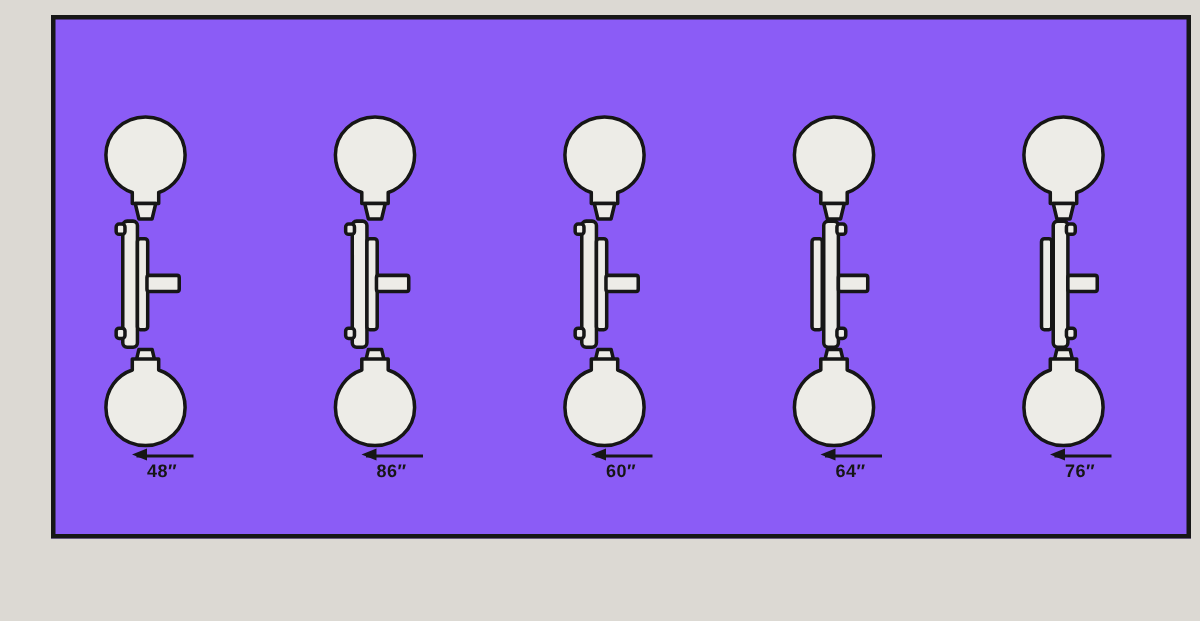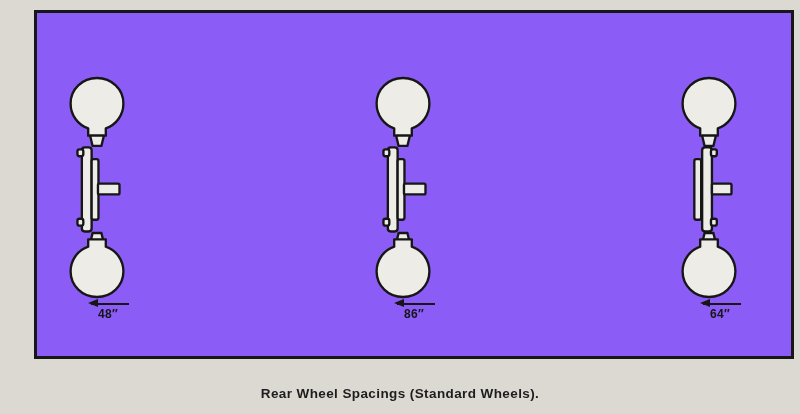--- a/index.html
+++ b/index.html
@@ -135,31 +135,48 @@
         <svg class="wheel" width="88" height="225" viewBox="0 0 90 230">
             <use href="#wheel-a"></use>
           </svg>
         <div class="dim">
           <span class="dim-arrow"></span>
           <span class="dim-text">86″</span>
         </div>
       </div>
 
 
+      <div class="figure">
+        <svg class="wheel" width="88" height="225" viewBox="0 0 90 230">
+            <use href="#wheel-a"></use>
+          </svg>
+        <div class="dim">
+          <span class="dim-arrow"></span>
+          <span class="dim-text">60″</span>
+        </div>
+      </div>
 
       <div class="figure">
         <svg class="wheel" width="88" height="225" viewBox="0 0 90 230">
             <use href="#wheel-b"></use>
           </svg>
         <div class="dim">
           <span class="dim-arrow"></span>
           <span class="dim-text">64″</span>
         </div>
       </div>
 
 
 
+      <div class="figure">
+        <svg class="wheel" width="88" height="225" viewBox="0 0 90 230">
+            <use href="#wheel-b"></use>
+          </svg>
+        <div class="dim">
+          <span class="dim-arrow"></span>
+          <span class="dim-text">76″</span>
+        </div>
+      </div>
 
     </div>
   </div>
 
-  <div class="caption">Rear Wheel Spacings (Standard Wheels).</div>
 </div>
 
 </body></html>

